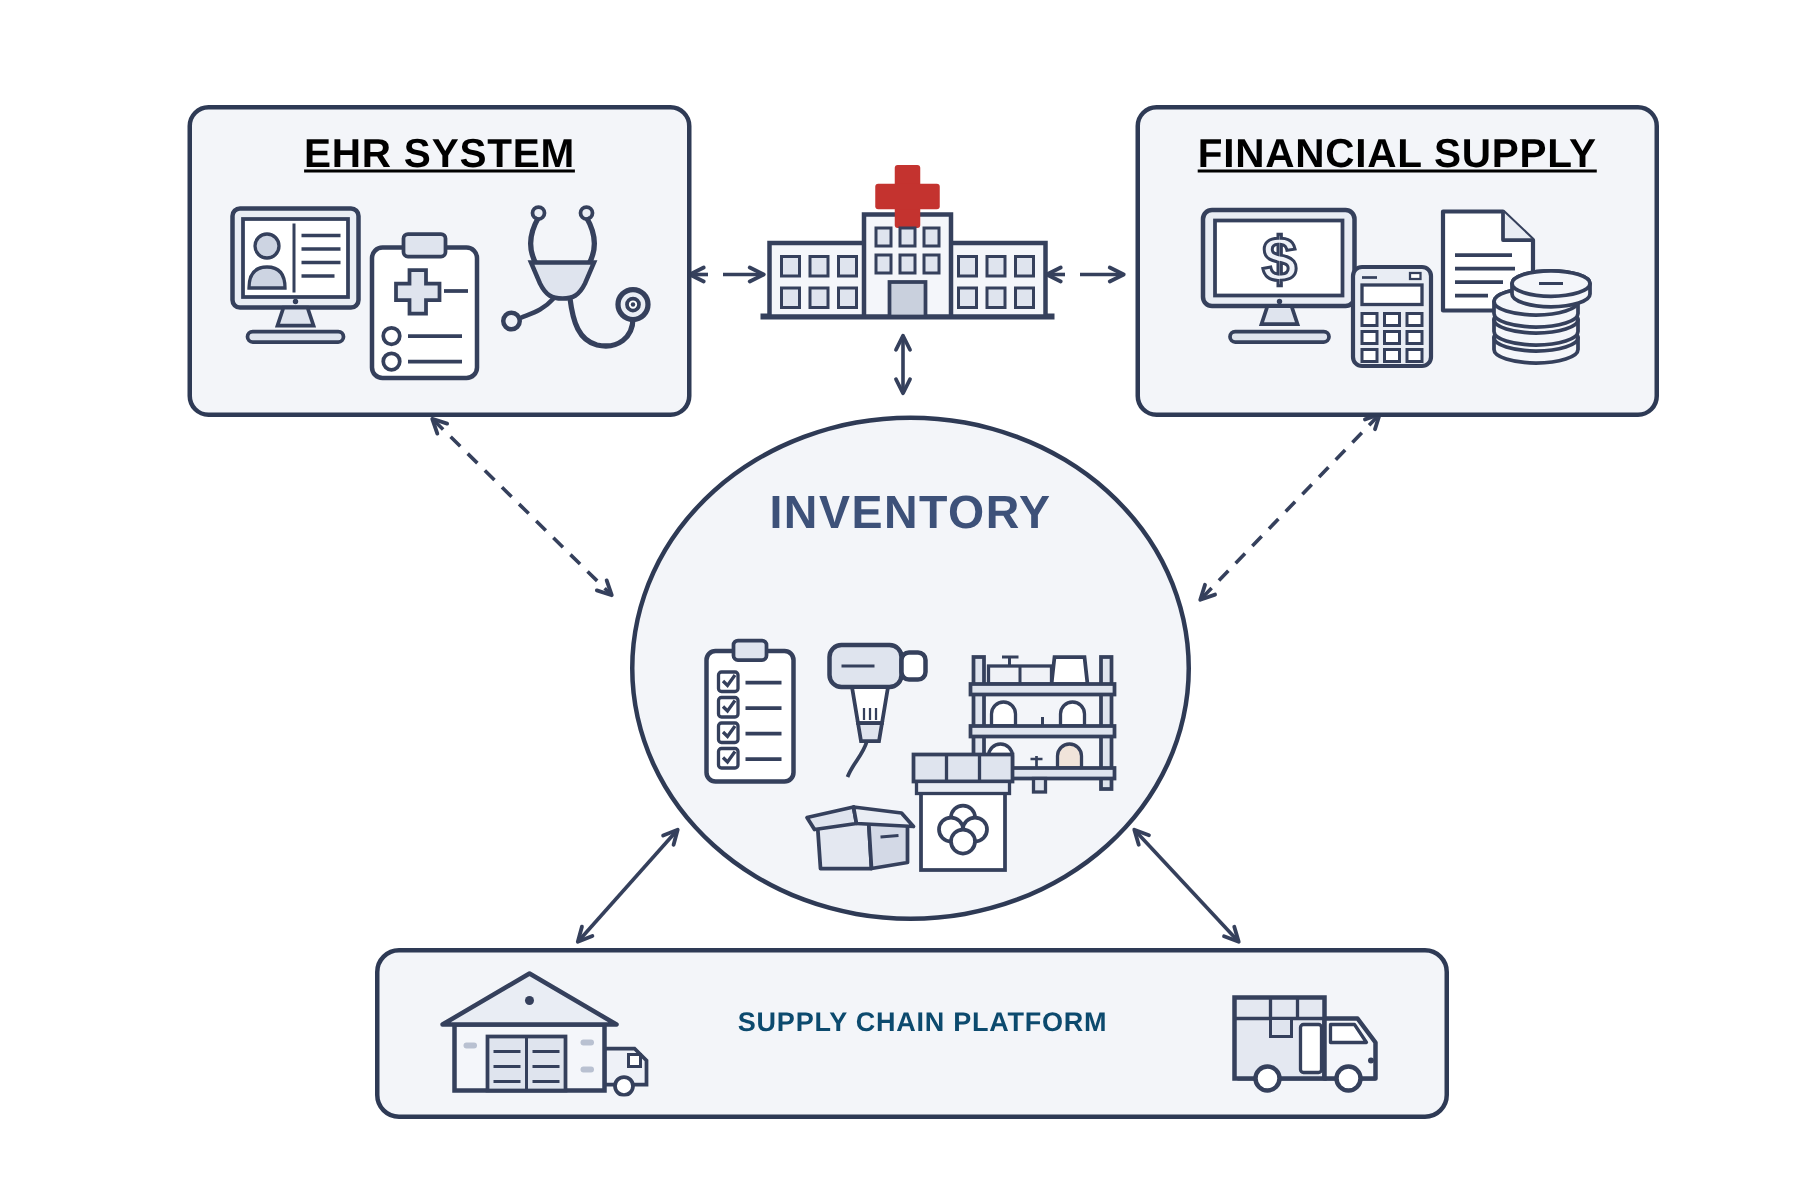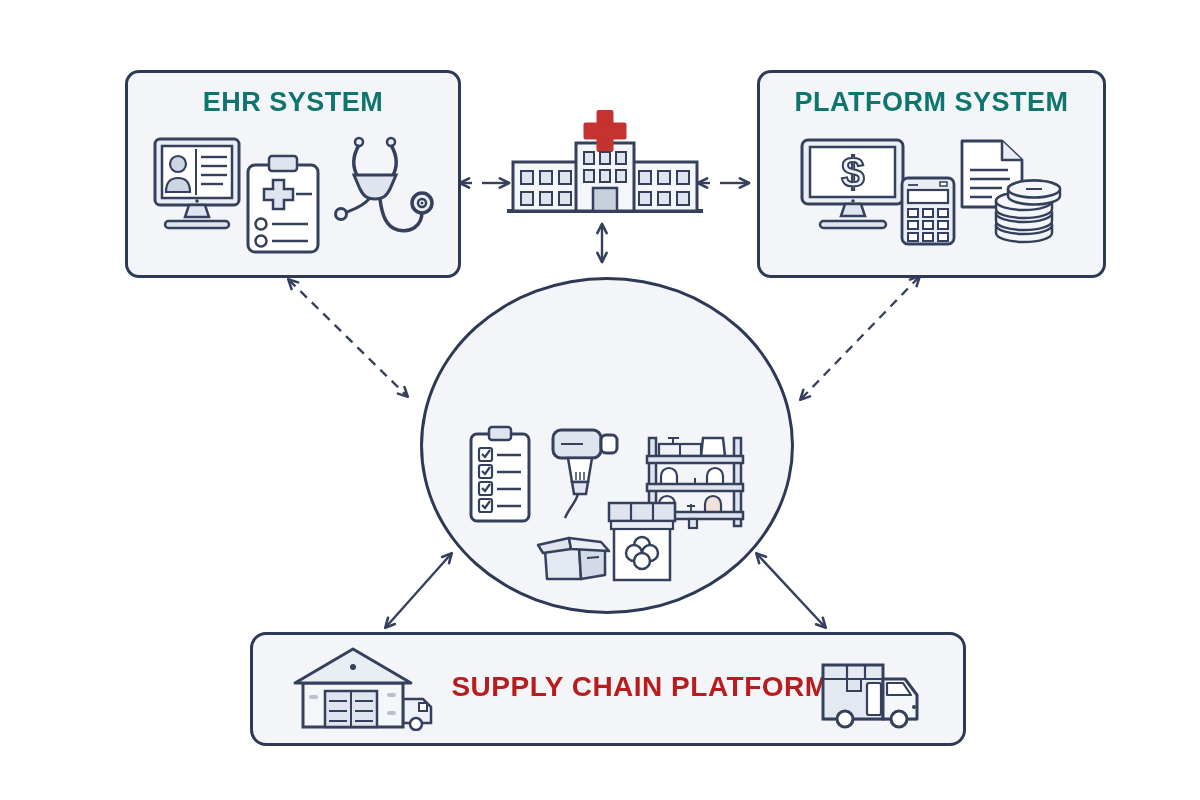--- a/index.html
+++ b/index.html
@@ -15,22 +15,23 @@
   .node-box {
     position: absolute;
     background: #f3f5f9;
     border: 3px solid #2e3a55;
     border-radius: 14px;
   }
   .box-title {
     position: absolute; left: 0; right: 0; top: 14px;
     text-align: center;
     font-weight: 700; font-size: 27px;
-    color: #0f766e; letter-spacing: 0.5px;
+    color: #000000; letter-spacing: 0.5px;
     white-space: nowrap;
+    text-decoration: underline;
   }
   .icon { position: absolute; }
 
   #ehr-box      { left: 125px; top: 70px;  width: 330px; height: 202px; }
   #fin-box      { left: 757px; top: 70px;  width: 343px; height: 202px; }
   #supply-box   { left: 250px; top: 632px; width: 710px; height: 108px; border-radius: 16px; }
 
   #inv-circle {
     position: absolute; left: 420px; top: 277px;
     width: 368px; height: 331px;
@@ -44,23 +45,23 @@
     font-weight: 700; font-size: 31px;
     color: #3d5179; letter-spacing: 1px;
     white-space: nowrap;
   }
   #inv-title-1 { top: 44px; }
   #inv-title-2 { top: 80px; }
 
   #supply-title {
     position: absolute; left: 50%; top: 36px;
     transform: translateX(-50%);
-    margin-left: 32px;
-    font-weight: 700; font-size: 28px;
-    color: #b91c1c; letter-spacing: 0.5px;
+    margin-left: 7px;
+    font-weight: 700; font-size: 18px;
+    color: #0c4a6e; letter-spacing: 0.5px;
     white-space: nowrap;
   }
 </style>
 </head>
 <body>
 
 <div class="canvas">
 
   <svg class="layer" width="1200" height="800" viewBox="0 0 1200 800">
     <defs>
@@ -159,21 +160,21 @@
       <path d="M37,64 C30,72 22,74 15,77" fill="none" stroke="#35405c" stroke-width="3"></path>
       <circle cx="9" cy="79" r="5.5" fill="#eef1f7" stroke="#35405c" stroke-width="3"></circle>
       <path d="M48,64 C50,80 54,92 66,95 C80,98 90,90 90,77" fill="none" stroke="#35405c" stroke-width="3.5"></path>
       <circle cx="90" cy="68" r="10" fill="#e9edf4" stroke="#35405c" stroke-width="3.5"></circle>
       <circle cx="90" cy="68" r="4" fill="#ffffff" stroke="#35405c" stroke-width="2.5"></circle>
       <circle cx="90" cy="68" r="1.5" fill="#35405c"></circle>
     </svg>
   </div>
 
   <div class="node-box" id="fin-box">
-    <div class="box-title">PLATFORM SYSTEM</div>
+    <div class="box-title">FINANCIAL SUPPLY</div>
 
     <svg class="icon" style="left:40px; top:65px;" width="106" height="98" viewBox="0 0 106 98">
       <rect x="2" y="2" width="101" height="64" rx="6" fill="#e9edf4" stroke="#35405c" stroke-width="3"></rect>
       <rect x="10" y="9" width="85" height="50" fill="#ffffff" stroke="#35405c" stroke-width="2.5"></rect>
       <text x="53" y="49" font-size="42" font-weight="bold" text-anchor="middle" font-family="'Liberation Sans', sans-serif" fill="#eef1f7" stroke="#35405c" stroke-width="2">$</text>
       <circle cx="53" cy="63" r="1.8" fill="#35405c"></circle>
       <path d="M45,66 L61,66 L65,78 L41,78 Z" fill="#dfe4ee" stroke="#35405c" stroke-width="2.5"></path>
       <rect x="20" y="83" width="66" height="7" rx="3.5" fill="#dfe4ee" stroke="#35405c" stroke-width="2.5"></rect>
     </svg>
 
@@ -215,20 +216,21 @@
         <path d="M6,22 a28,9 0 0 1 56,0 l0,8 a28,9 0 0 1 -56,0 Z"></path>
           <ellipse cx="34" cy="22" rx="28" ry="9"></ellipse>
         <path d="M18,10 a26,8.5 0 0 1 52,0 l0,7 a26,8.5 0 0 1 -52,0 Z"></path>
           <ellipse cx="44" cy="10" rx="26" ry="8.5"></ellipse>
       </g>
       <line x1="36" y1="10" x2="52" y2="10" stroke="#35405c" stroke-width="2"></line>
     </svg>
   </div>
 
   <div id="inv-circle">
+    <div class="circle-title" id="inv-title-1">INVENTORY</div>
 
     <svg class="icon" style="left:45px; top:145px;" width="64" height="100" viewBox="0 0 64 100">
       <rect x="3" y="9" width="58" height="87" rx="6" fill="#ffffff" stroke="#35405c" stroke-width="3"></rect>
       <rect x="21" y="2" width="22" height="13" rx="3" fill="#dfe4ee" stroke="#35405c" stroke-width="2.5"></rect>
       <g fill="#ffffff" stroke="#35405c" stroke-width="2.2">
         <rect x="11" y="23" width="13" height="13" rx="2"></rect>
           <rect x="11" y="40" width="13" height="13" rx="2"></rect>
         <rect x="11" y="57" width="13" height="13" rx="2"></rect>
           <rect x="11" y="74" width="13" height="13" rx="2"></rect>
       </g>

